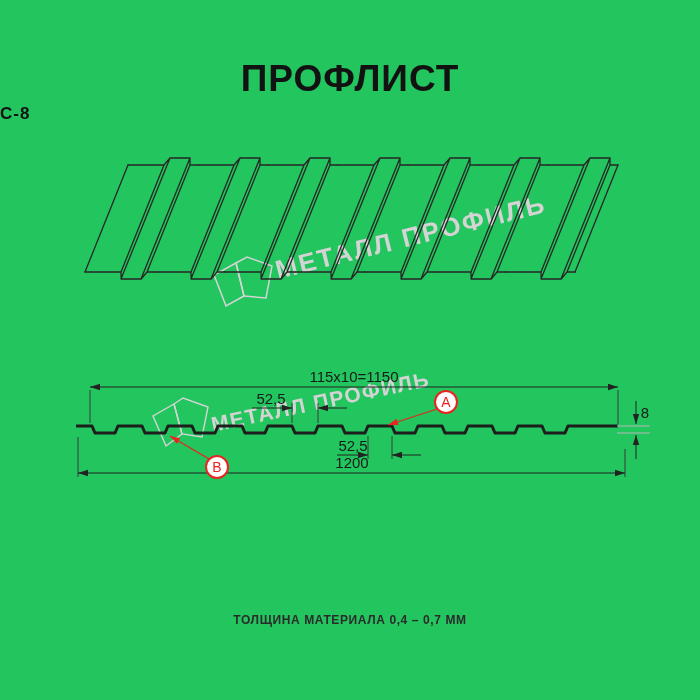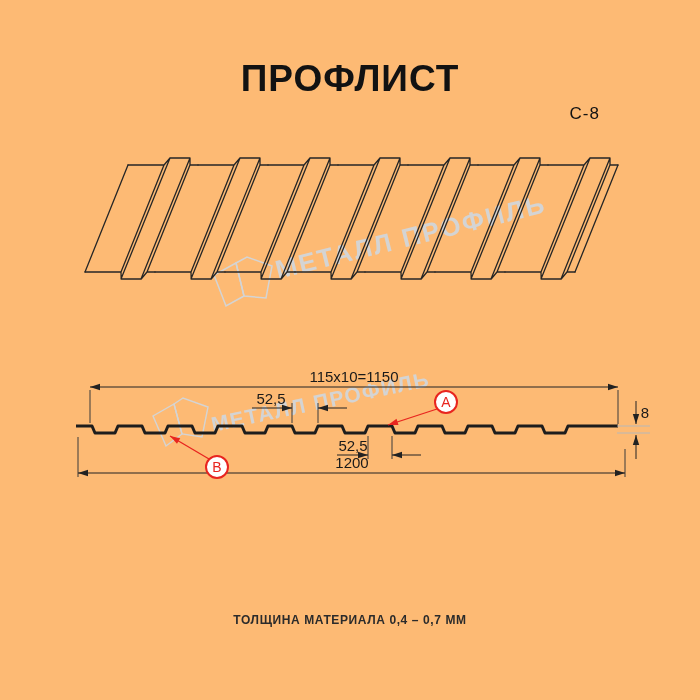--- a/index.html
+++ b/index.html
@@ -1,21 +1,21 @@
 <!DOCTYPE html>
 <html><head>
 <meta charset="utf-8">
 <style>
   html,body{margin:0;padding:0;background:#fff;}
-  .page{position:relative;width:700px;height:700px;background:#fdba74;overflow:hidden;
+  .page{position:relative;width:700px;height:700px;background:#22c55e;overflow:hidden;
         font-family:"Liberation Sans", sans-serif;}
   .title{position:absolute;top:58px;left:0;width:700px;text-align:center;
          font-size:37px;font-weight:800;letter-spacing:1px;color:#121212;margin:0;}
-  .subtitle{position:absolute;top:104px;left:0;width:600px;text-align:right;
-         font-size:17px;font-weight:400;letter-spacing:1px;color:#121212;}
+  .subtitle{position:absolute;top:104px;left:0;width:600px;text-align:left;
+         font-size:17px;font-weight:700;letter-spacing:1px;color:#121212;}
   .footer{position:absolute;top:613px;left:0;width:700px;text-align:center;
          font-size:12px;font-weight:700;letter-spacing:.6px;color:#2b2b2b;}
   svg{position:absolute;left:0;}
   .svg3d{top:140px;}
   .svgcs{top:360px;}
   .dimtxt{font-family:"Liberation Sans", sans-serif;font-size:15px;fill:#1a1a1a;}
   .redtxt{font-family:"Liberation Sans", sans-serif;font-size:14px;fill:#e8251f;}
   .wmtxt{font-family:"Liberation Sans", sans-serif;font-weight:700;fill:#d4d4d4;}
 </style>
 </head>

